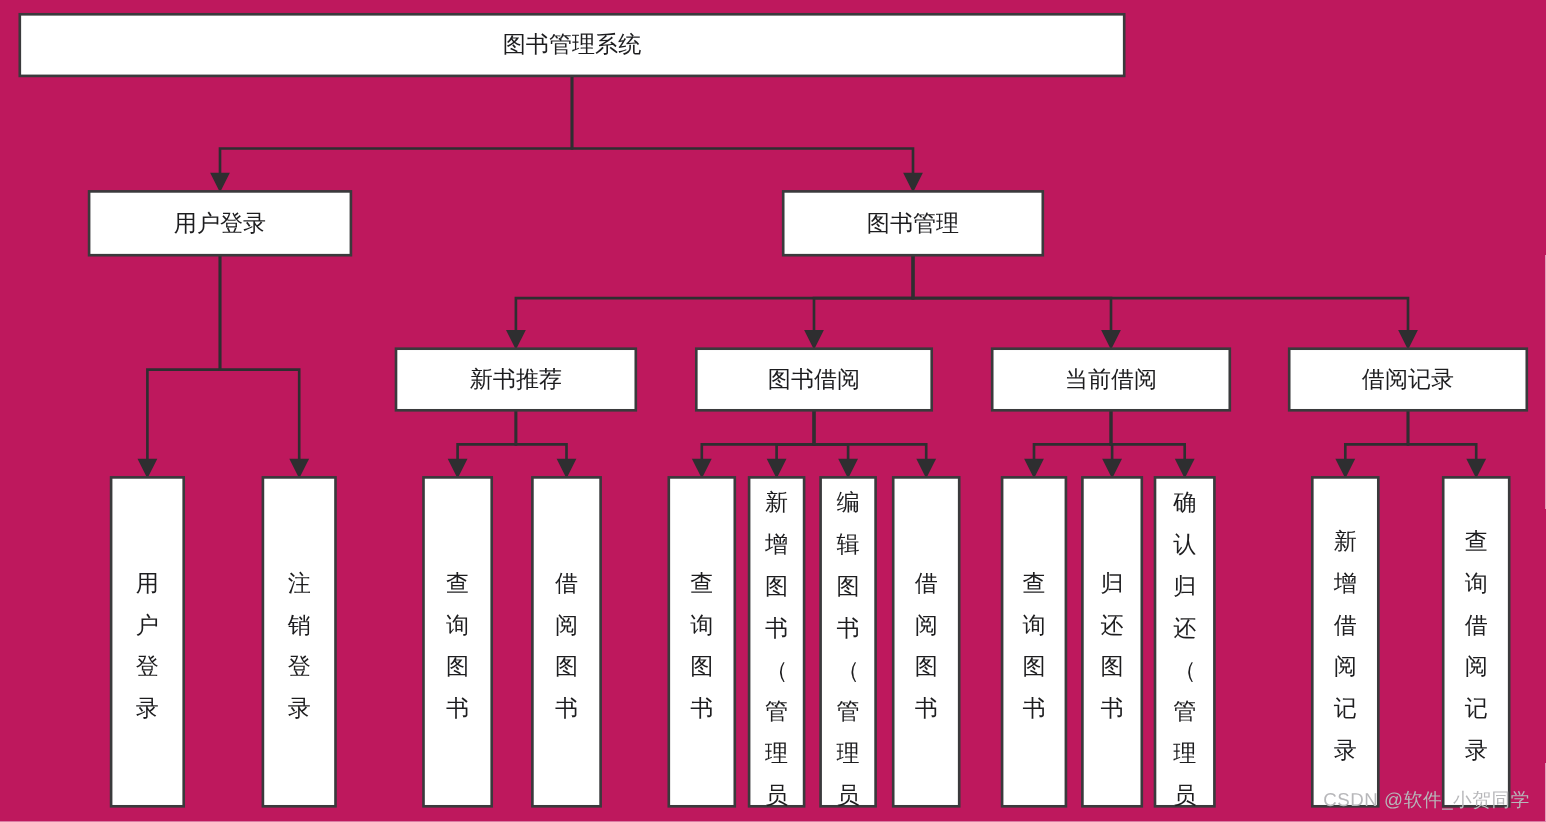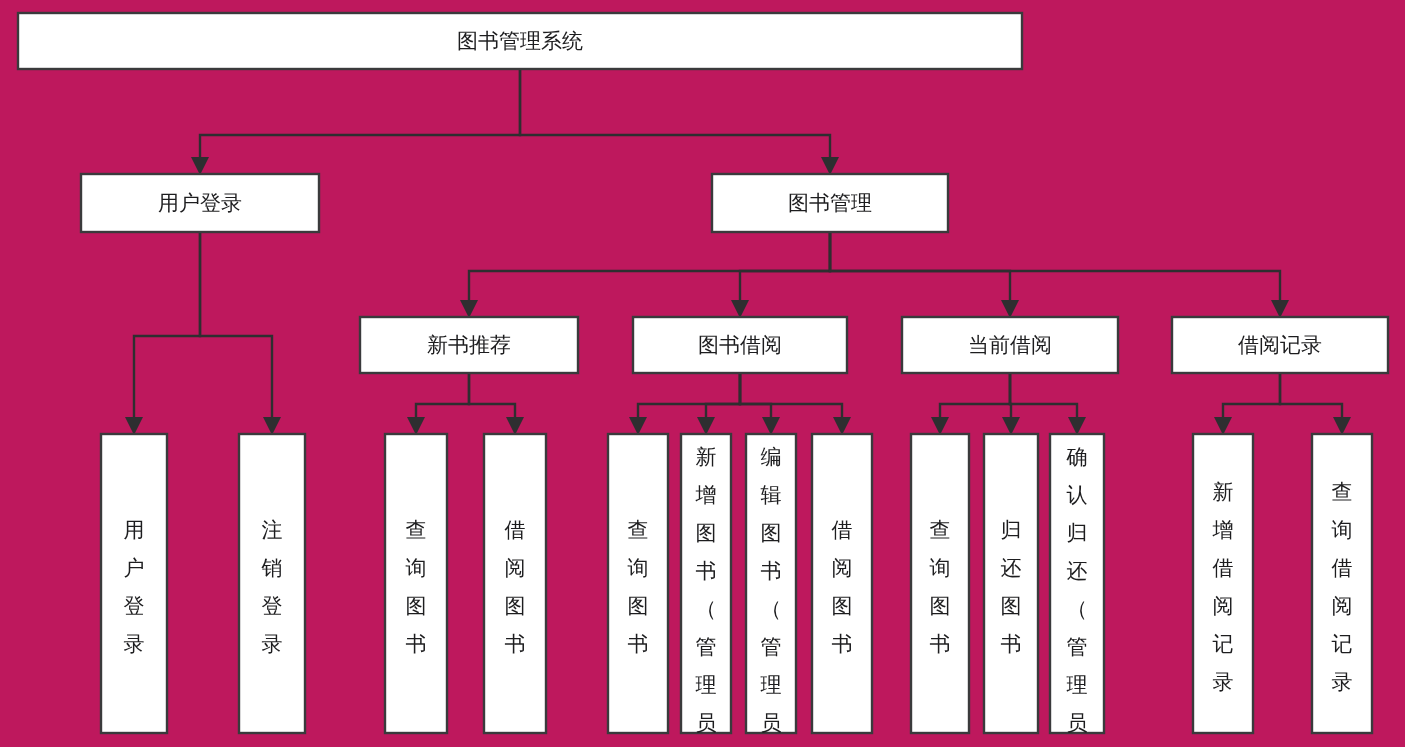--- a/index.html
+++ b/index.html
@@ -225,13 +225,14 @@
         <g>
           <rect class="node-rect" x="1193" y="434" width="60" height="299"></rect>
           <text class="node-label-v" x="1223" y="499.14"><tspan x="1223" dy="0">新</tspan><tspan x="1223" dy="38">增</tspan><tspan x="1223" dy="38">借</tspan><tspan x="1223" dy="38">阅</tspan><tspan x="1223" dy="38">记</tspan><tspan x="1223" dy="38">录</tspan></text>
         </g>
         <g>
           <rect class="node-rect" x="1312" y="434" width="60" height="299"></rect>
           <text class="node-label-v" x="1342" y="499.14"><tspan x="1342" dy="0">查</tspan><tspan x="1342" dy="38">询</tspan><tspan x="1342" dy="38">借</tspan><tspan x="1342" dy="38">阅</tspan><tspan x="1342" dy="38">记</tspan><tspan x="1342" dy="38">录</tspan></text>
         </g>
       </g>
   </svg>
+  <div class="watermark">CSDN @软件_小贺同学</div>
 </div>
 
 </body></html>

